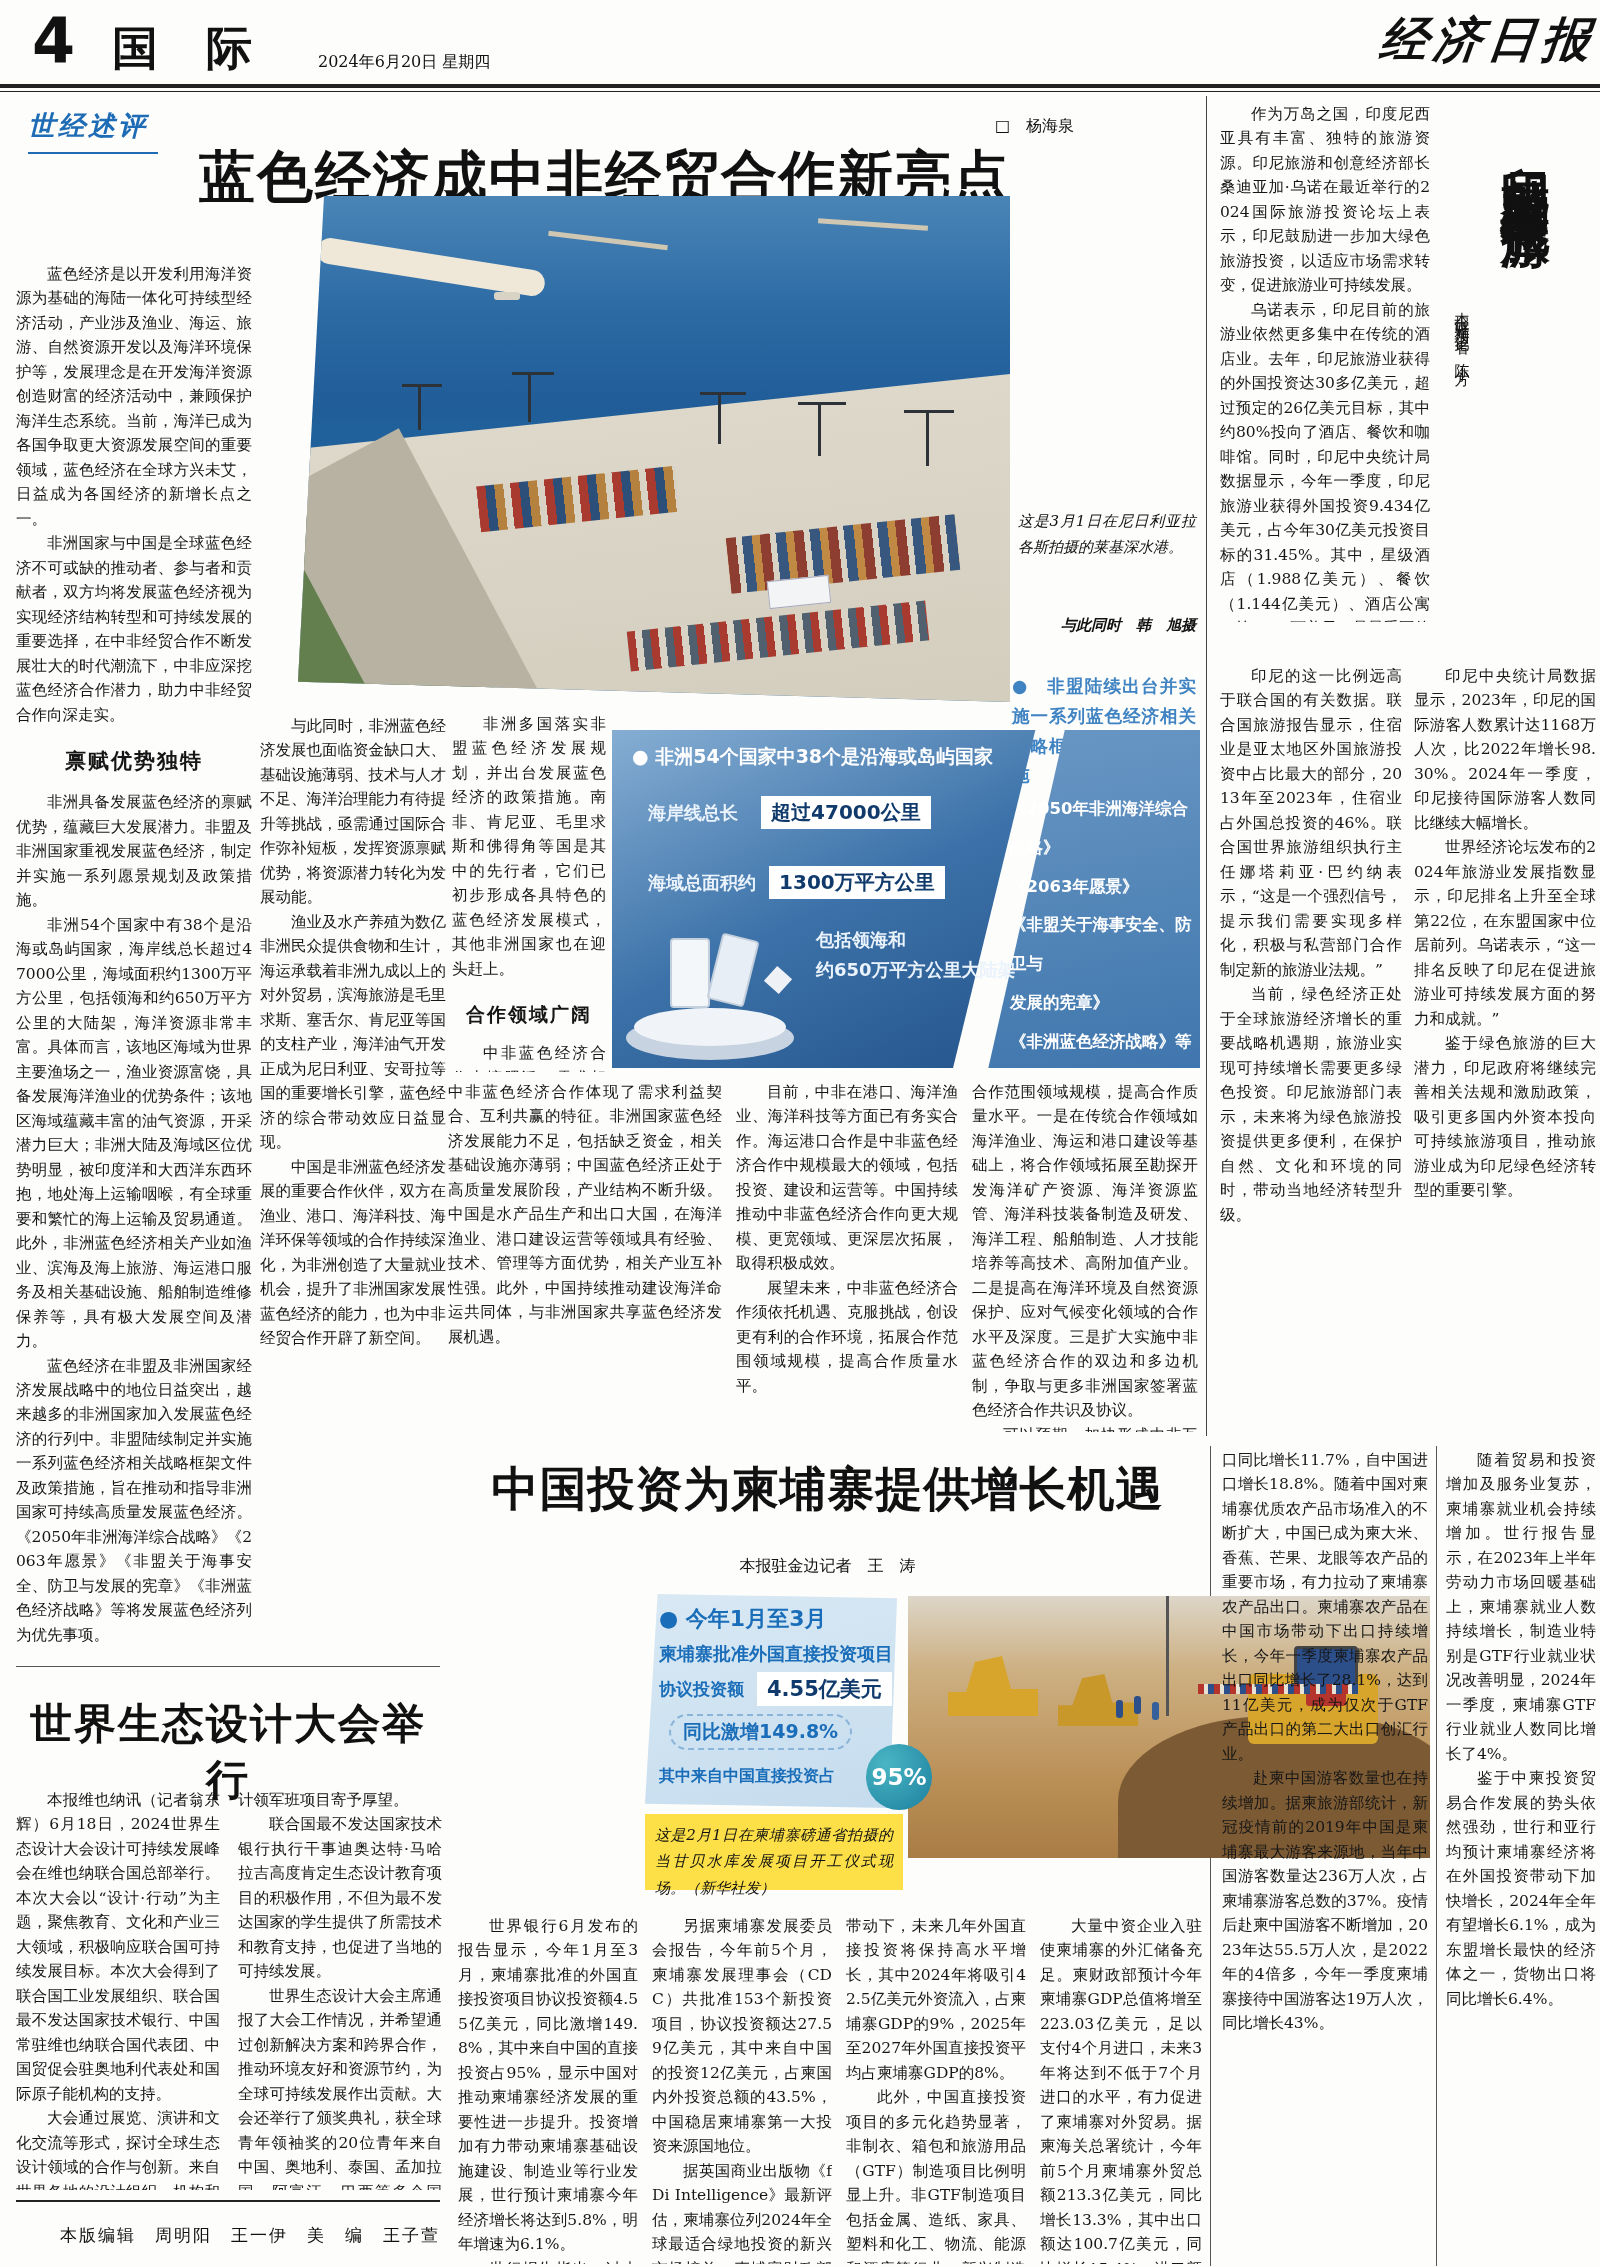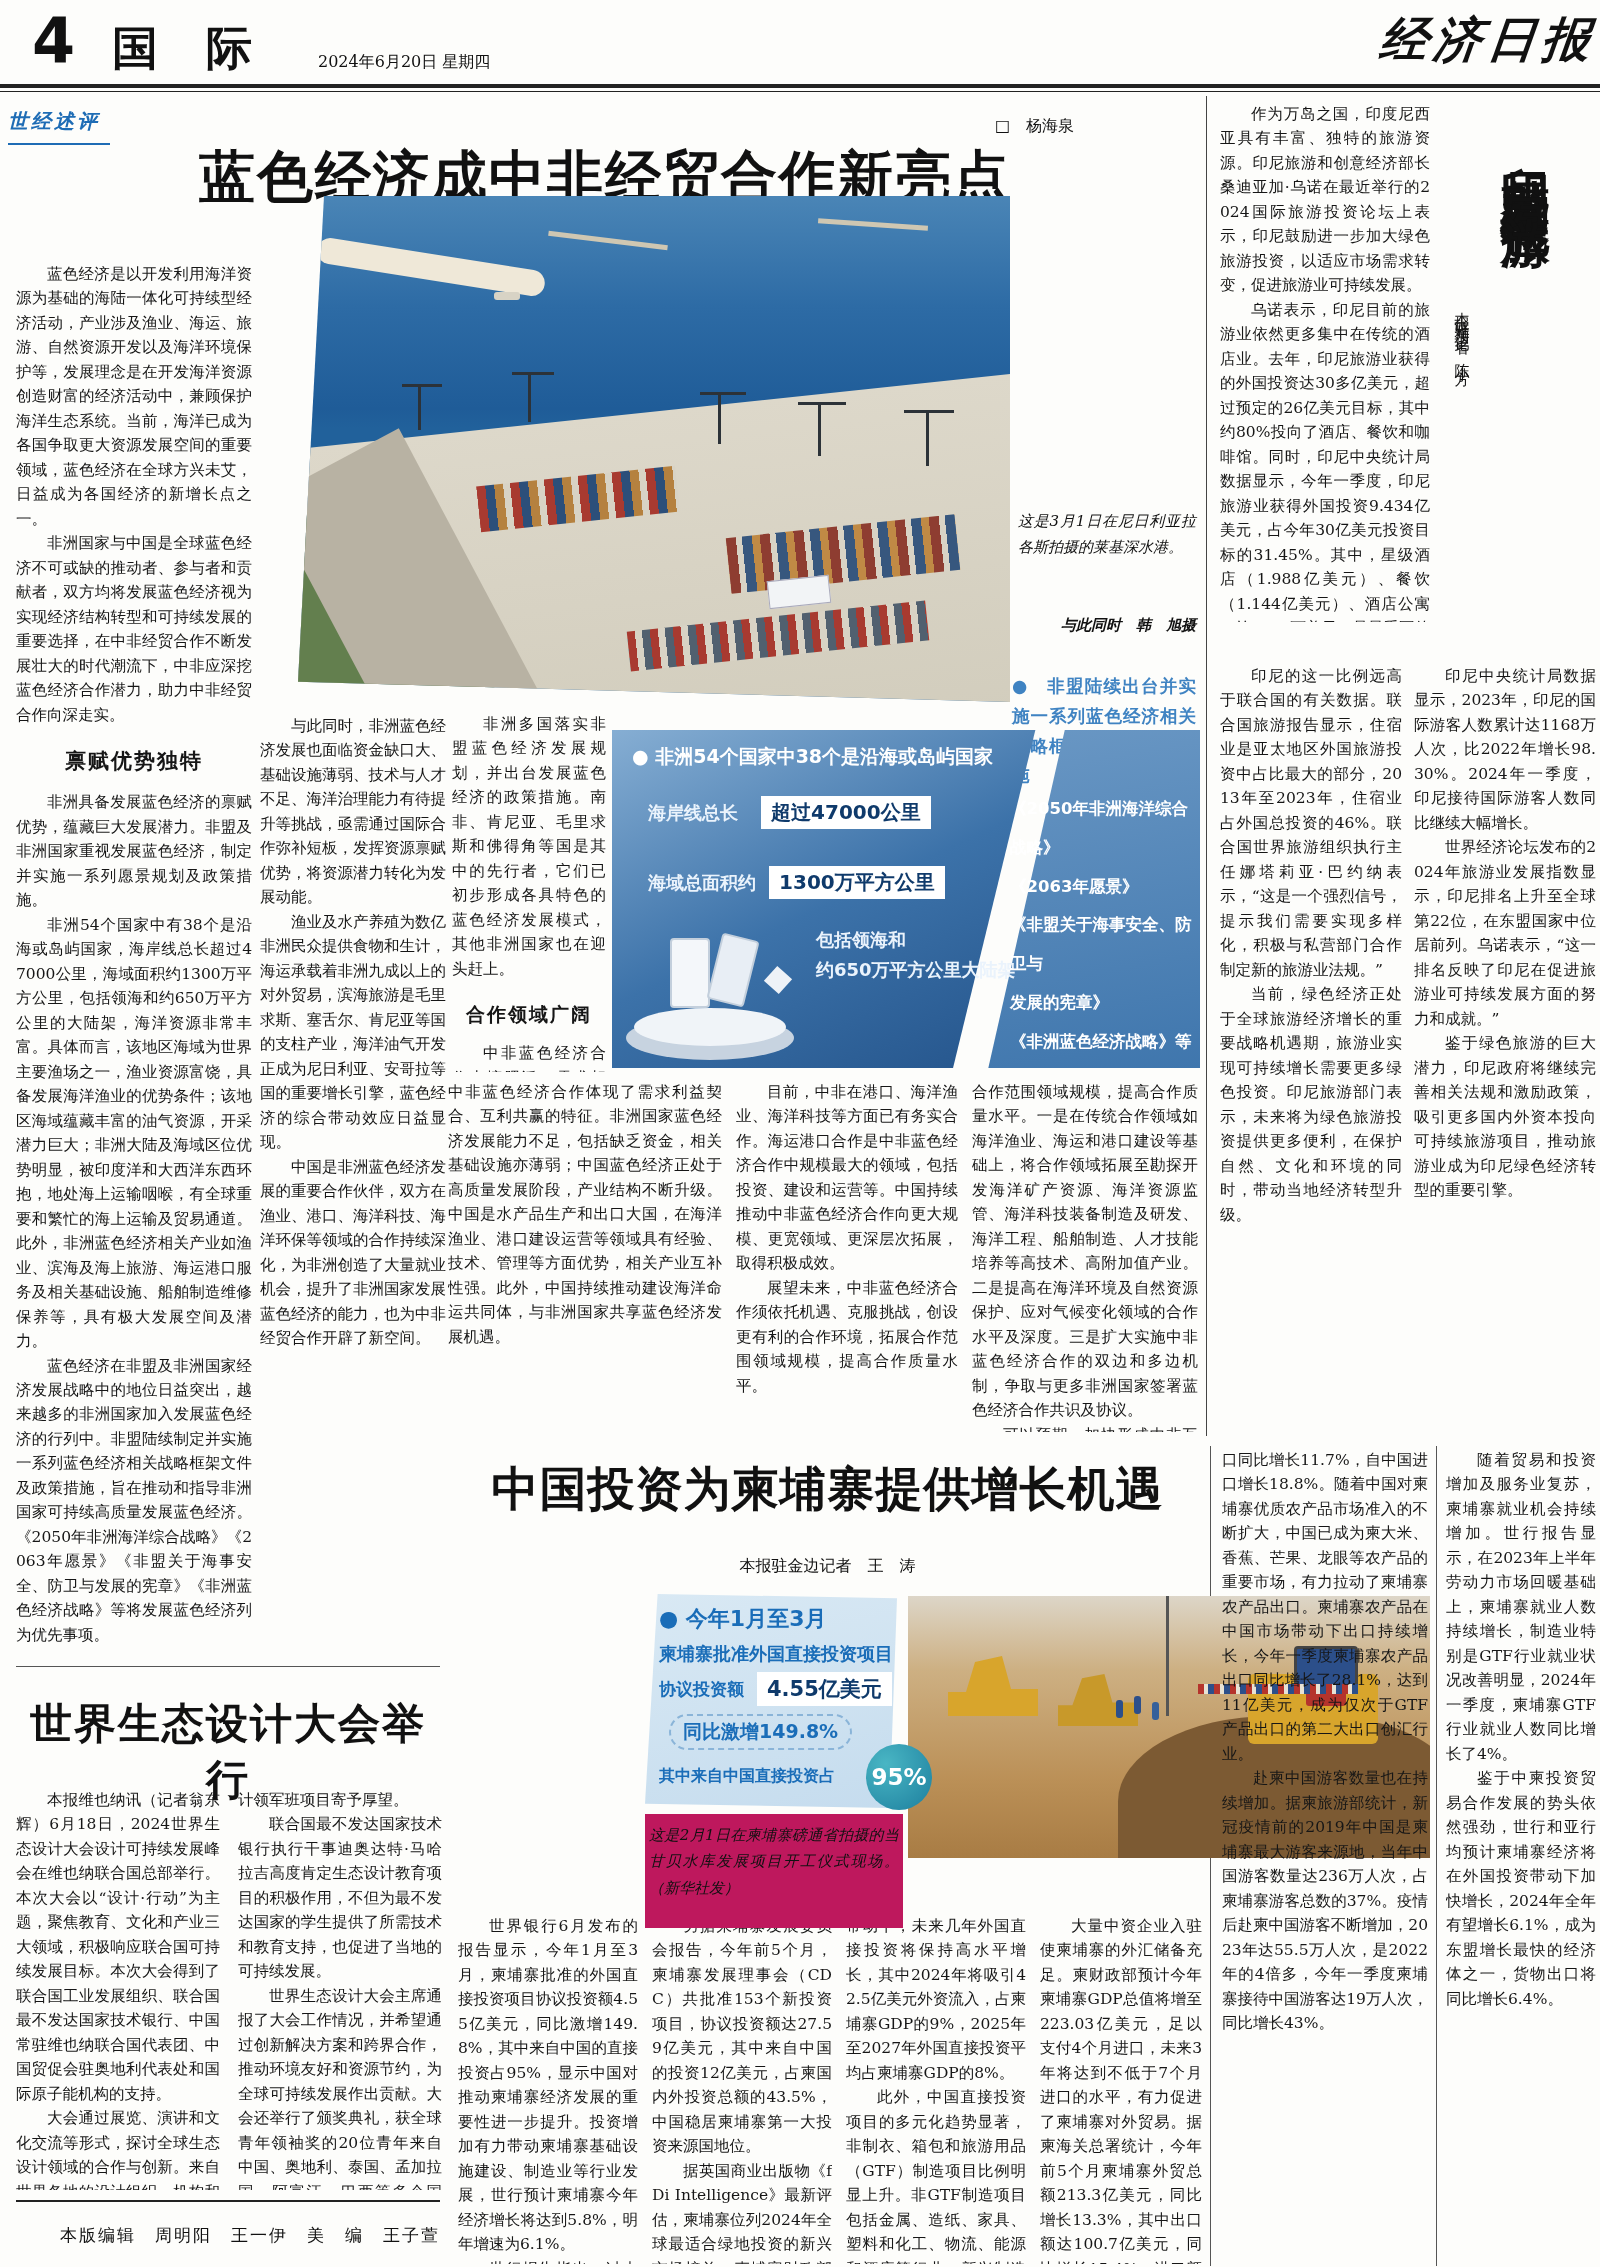--- a/index.html
+++ b/index.html
@@ -22,21 +22,21 @@
 
 <div class="abs" style="left:0;top:0;width:1600px;height:92px">
   <div class="abs" style="left:32px;top:4px;font-family:'DejaVu Sans',sans-serif;font-weight:900;font-size:62px">4</div>
   <div class="abs" style="left:112px;top:18px;font-weight:900;font-size:46px;letter-spacing:16px">国 际</div>
   <div class="abs" style="left:318px;top:52px;font-size:16px">2024年6月20日  星期四</div>
   <div class="abs" style="left:1380px;top:8px;font-size:48px;font-weight:900;font-style:italic;letter-spacing:6px;transform:skewX(-6deg)">经济日报</div>
 </div>
 <div class="hairline" style="left:0;top:84px;width:1600px;height:4px"></div>
 <div class="hairline" style="left:0;top:91px;width:1600px;height:1px"></div>
 
-<div class="abs" style="left:8px;top:108px;color:#1e6cb5;font-weight:bold;font-style:italic;font-size:20px;
+<div class="abs" style="left:28px;top:108px;color:#1e6cb5;font-weight:bold;font-style:italic;font-size:27px;
             border-bottom:2px solid #1e6cb5;padding:0 10px 8px 0;letter-spacing:3px">世经述评</div>
 <div class="abs" style="left:995px;top:116px;font-size:16px">□　杨海泉</div>
 <div class="abs" style="left:30px;top:140px;width:1150px;text-align:center;font-family:'DejaVu Sans',sans-serif;
             font-weight:900;font-size:56px;letter-spacing:2px">蓝色经济成中非经贸合作新亮点</div>
 
 <div class="col" style="left:16px;top:262px;width:236px;height:1384px">
   <p>蓝色经济是以开发利用海洋资源为基础的海陆一体化可持续型经济活动，产业涉及渔业、海运、旅游、自然资源开发以及海洋环境保护等，发展理念是在开发海洋资源创造财富的经济活动中，兼顾保护海洋生态系统。当前，海洋已成为各国争取更大资源发展空间的重要领域，蓝色经济在全球方兴未艾，日益成为各国经济的新增长点之一。</p>
   <p>非洲国家与中国是全球蓝色经济不可或缺的推动者、参与者和贡献者，双方均将发展蓝色经济视为实现经济结构转型和可持续发展的重要选择，在中非经贸合作不断发展壮大的时代潮流下，中非应深挖蓝色经济合作潜力，助力中非经贸合作向深走实。</p>
   <div class="sub">禀赋优势独特</div>
   <p>非洲具备发展蓝色经济的禀赋优势，蕴藏巨大发展潜力。非盟及非洲国家重视发展蓝色经济，制定并实施一系列愿景规划及政策措施。</p>
@@ -177,21 +177,21 @@
   <div class="abs" style="left:14px;top:48px;color:#1a6db8;font-family:'DejaVu Sans',sans-serif;font-weight:bold;font-size:18px">柬埔寨批准外国直接投资项目</div>
   <div class="abs" style="left:14px;top:84px;color:#1a6db8;font-family:'DejaVu Sans',sans-serif;font-weight:bold;font-size:17px">协议投资额</div>
   <div class="abs whitebox" style="left:112px;top:78px;font-size:21px">4.55亿美元</div>
   <div class="abs" style="left:24px;top:120px;color:#1a6db8;font-family:'DejaVu Sans',sans-serif;font-weight:bold;font-size:19px;
               border:2px dashed #8ab4d8;border-radius:18px;padding:3px 12px">同比激增149.8%</div>
   <div class="abs" style="left:14px;top:172px;color:#1a6db8;font-family:'DejaVu Sans',sans-serif;font-weight:bold;font-size:16px">其中来自中国直接投资占</div>
 </div>
 <div class="abs" style="left:866px;top:1744px;width:66px;height:66px;border-radius:50%;z-index:3;
             background:radial-gradient(circle at 30% 30%,#49b6c4,#1d7f9e);color:#fff;font-family:'DejaVu Sans',sans-serif;
             font-weight:bold;font-size:23px;display:flex;align-items:center;justify-content:center">95%</div>
-<div class="abs capt" style="left:645px;top:1814px;width:258px;height:114px;background:#be185d;padding:8px 4px;box-sizing:border-box;z-index:2">这是2月1日在柬埔寨磅通省拍摄的当甘贝水库发展项目开工仪式现场。（新华社发）</div>
+<div class="abs capt" style="left:645px;top:1814px;width:258px;height:76px;background:#fde047;padding:8px 10px;box-sizing:border-box;z-index:2">这是2月1日在柬埔寨磅通省拍摄的当甘贝水库发展项目开工仪式现场。（新华社发）</div>
 
 <div class="abs" style="left:908px;top:1596px;width:522px;height:262px;overflow:hidden;
             background:linear-gradient(180deg,#ddd6c8 0%,#cdb083 28%,#bb9057 70%,#a87c44 100%)">
   <div class="abs" style="left:210px;top:120px;width:340px;height:190px;background:#7c5a33;border-radius:45% 40% 0 0"></div>
   <div class="abs" style="left:40px;top:60px;width:90px;height:60px;background:#d8a52c;clip-path:polygon(0 60%,20% 60%,30% 10%,60% 0,70% 55%,100% 55%,100% 100%,0 100%)"></div>
   <div class="abs" style="left:150px;top:78px;width:80px;height:52px;background:#c8992a;clip-path:polygon(0 60%,18% 60%,30% 8%,58% 0,68% 55%,100% 55%,100% 100%,0 100%)"></div>
   <div class="abs" style="left:340px;top:78px;width:130px;height:70px;background:#d8a52c;border-radius:6px"></div>
   <div class="abs" style="left:386px;top:50px;width:58px;height:40px;background:#2c4f8a;border:3px solid #444;border-radius:4px"></div>
   <div class="abs" style="left:398px;top:92px;width:40px;height:18px;background:#b5342c;border-radius:3px"></div>
   <div class="abs" style="left:258px;top:0;width:3px;height:120px;background:#555"></div>

